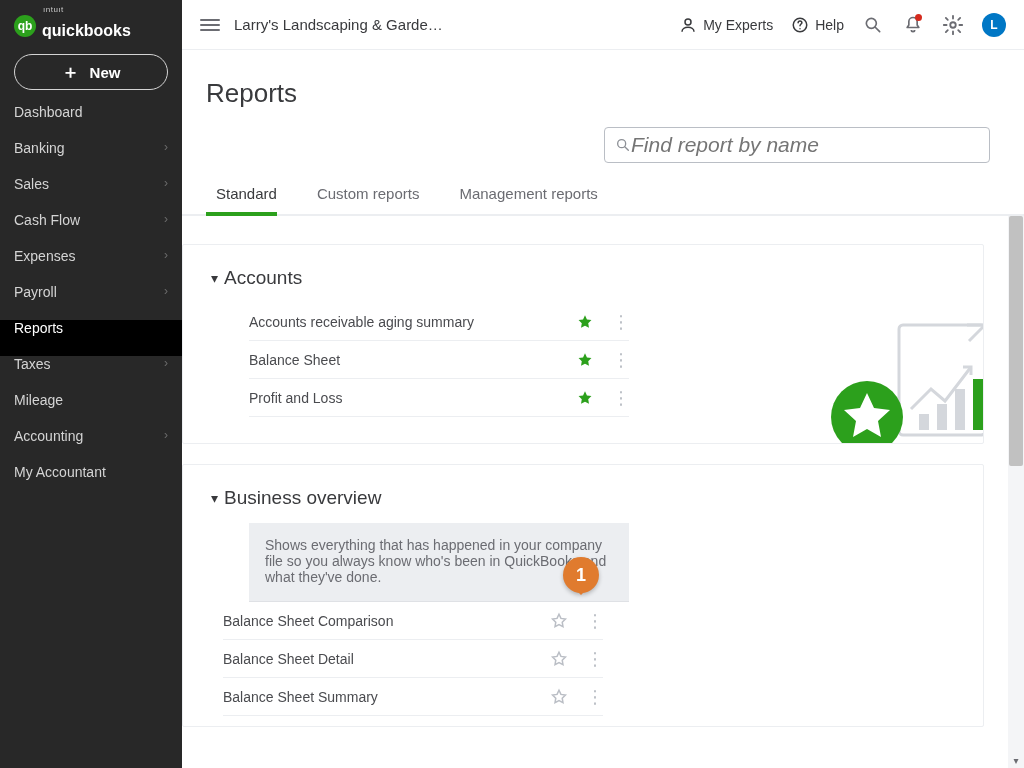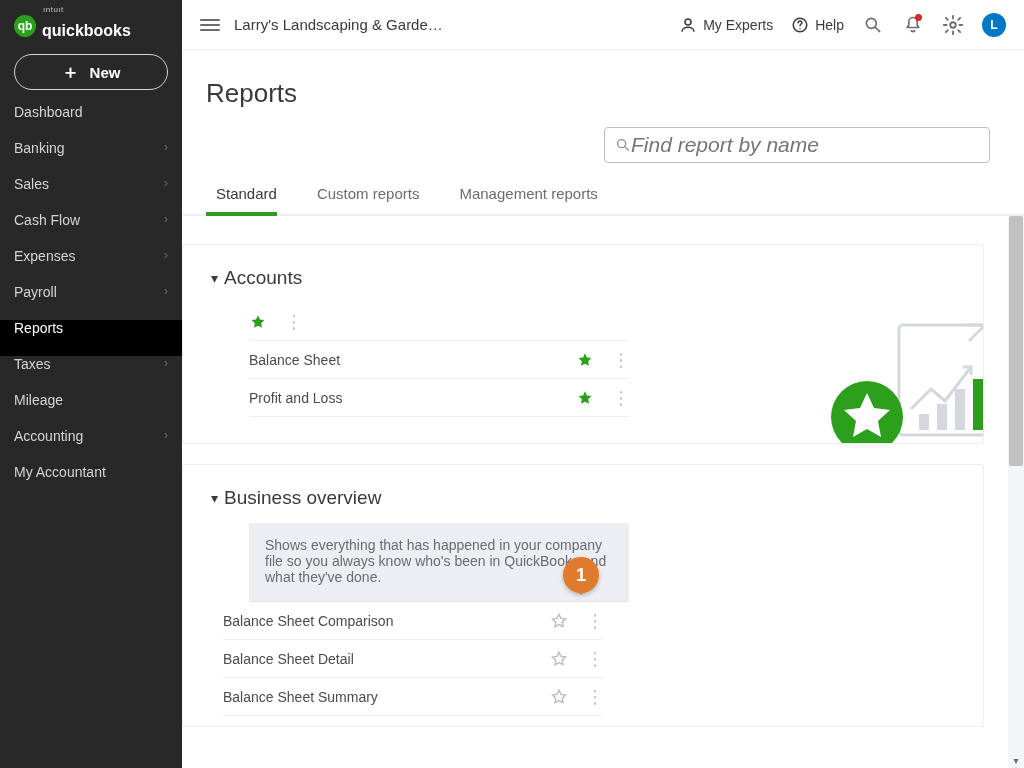--- a/index.html
+++ b/index.html
@@ -240,20 +240,21 @@
     <div class="scroll-wrap">
       <div class="scroll-body">
 
         <div class="card" style="margin-left:0;">
           <div class="section-head">
             <span class="caret">▾</span>
             <span>Accounts</span>
           </div>
           <div class="report-list" id="fav-list">
               <div class="report-row">
+                <span class="name">Accounts receivable aging summary</span>
                 <span class="row-actions">
                   <span class="star filled">
                     <svg width="18" height="18" viewBox="0 0 24 24">
                       <path d="M12 3l2.6 5.5 6 .9-4.3 4.2 1 6L12 16.9 6.7 19.6l1-6L3.4 9.4l6-.9z" fill="#2ca01c"></path>
                     </svg>
                   </span>
                   <span class="kebab">⋮</span>
                 </span>
               </div>
               <div class="report-row">

